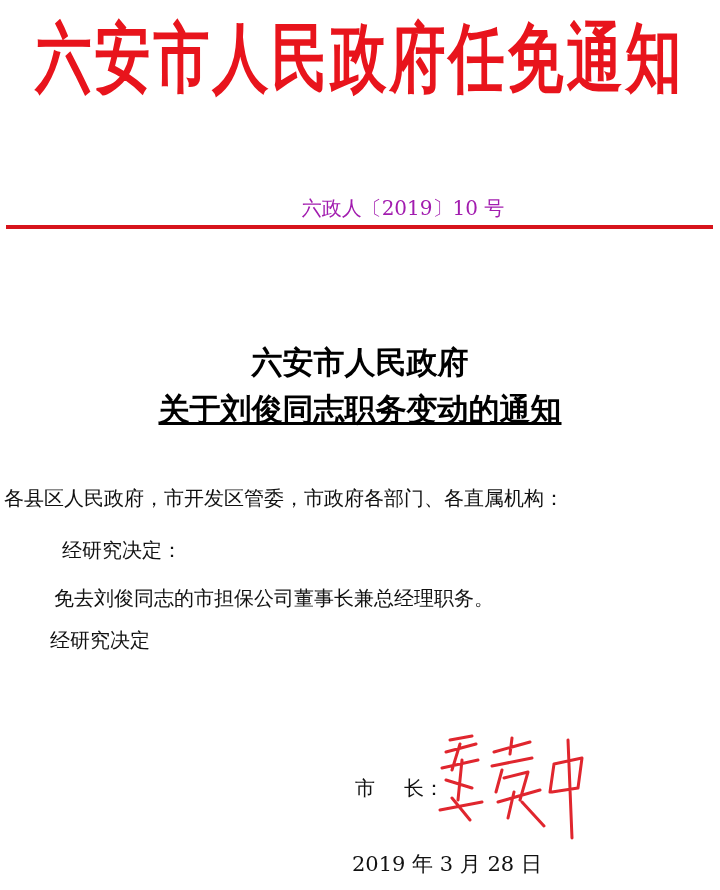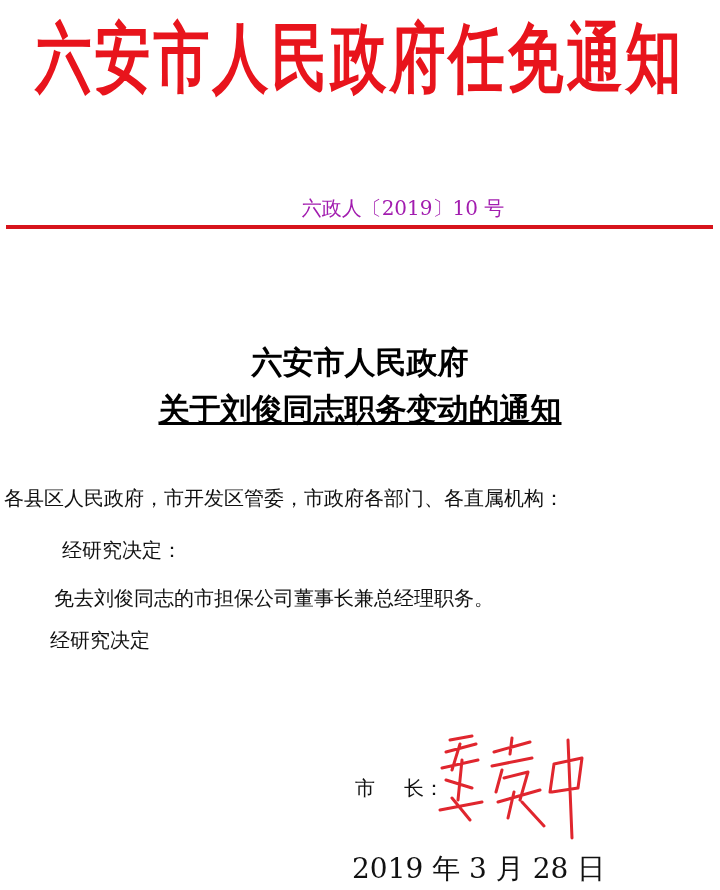--- a/index.html
+++ b/index.html
@@ -18,21 +18,21 @@
     .para { position: absolute; font-size: 20px; color: #111;
             font-family: "DejaVu Sans", "Liberation Sans", sans-serif; }
     .addressee { left: 4px; top: 485px; text-align: right; }
     .p1 { left: 62px; top: 537px; }
     .p2 { left: 54px; top: 585px; }
     .p3 { left: 50px; top: 627px; }
     .sig-label { position: absolute; top: 775px; font-size: 20px; color: #111; }
     .sig1 { left: 355px; }
     .sig2 { left: 404px; }
     .signature { position: absolute; left: 432px; top: 730px; width: 175px; height: 110px; }
-    .date { position: absolute; left: 352px; top: 850px; font-size: 28px; color: #111; }
+    .date { position: absolute; left: 352px; top: 850px; font-size: 21px; color: #111; }
   </style>
 </head>
 <body>
 
 <div class="masthead" style="color:#e8141c;">六安市人民政府任免通知</div>
 
 <div class="docno">六政人〔2019〕10 号</div>
 
 <div class="rule" style="background:#d7141c;"></div>
 

